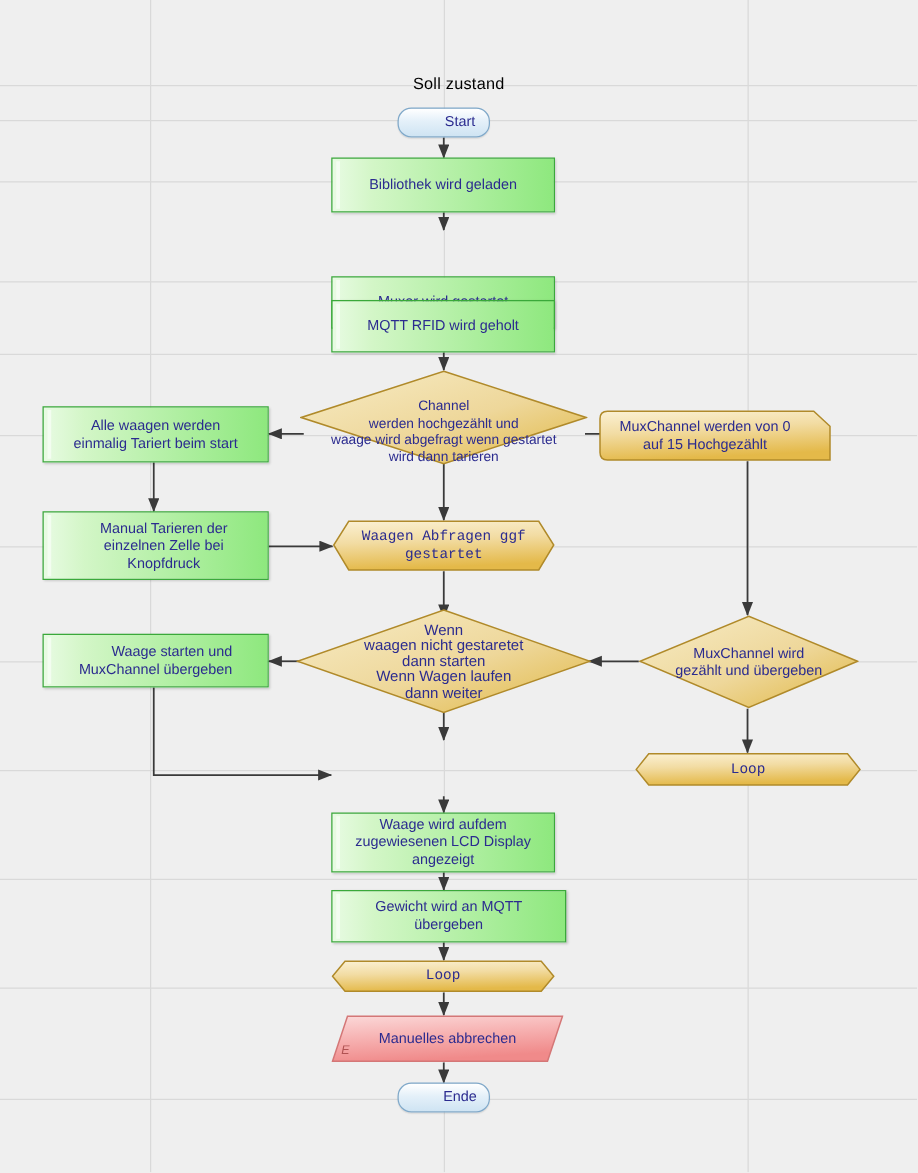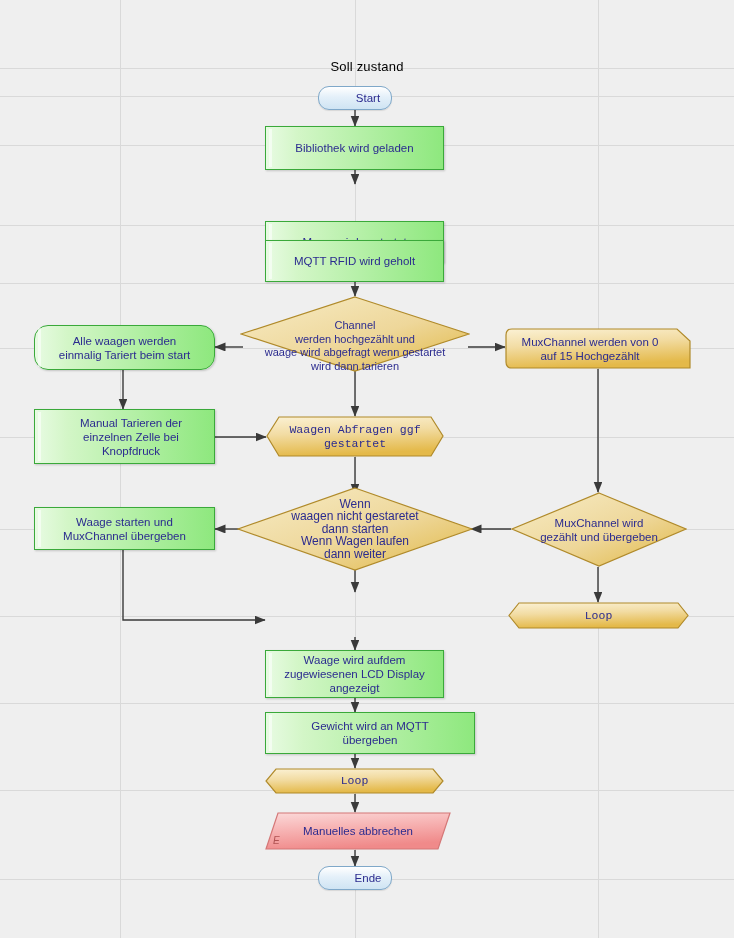--- a/index.html
+++ b/index.html
@@ -203,26 +203,26 @@
         </linearGradient>
       </defs>
       <polygon points="115,1 229,38 115,75 1,38" fill="url(#gdec1)" stroke="#b08a2a" stroke-width="1.2"></polygon>
     </svg>
     <div class="txt" style="white-space:pre-line; font-size:11px; line-height:13.5px;margin-top:24px;">Channel
 werden hochgezählt und
 waage wird abgefragt wenn gestartet
 wird dann tarieren</div>
   </div>
 
-  <div class="node proc" style="left:34px; top:325px; width:181px; height:45px;border-radius:14px;">
+  <div class="node proc" style="left:34px; top:325px; width:181px; height:45px;">
     <span style="white-space:pre-line;">Alle waagen werden
 einmalig Tariert beim start</span>
   </div>
 
-  <div class="node card" style="left:505px; top:328px; width:170px; height:41px;text-align:center;">
+  <div class="node card" style="left:479px; top:328px; width:170px; height:41px;text-align:center;">
     <svg width="186" height="41" viewBox="0 0 186 41">
       <defs>
         <linearGradient id="gcard" x1="0" y1="0" x2="0.25" y2="1">
           <stop offset="0%" stop-color="#fbf1d4"></stop>
           <stop offset="45%" stop-color="#f2dca3"></stop>
           <stop offset="100%" stop-color="#e4b949"></stop>
         </linearGradient>
       </defs>
       <path d="M7,1 L172,1 L185,13 L185,40 L7,40 Q1,40 1,34 L1,7 Q1,1 7,1 Z" fill="url(#gcard)" stroke="#b08a2a" stroke-width="1.2"></path>
     </svg>
@@ -263,21 +263,21 @@
       <polygon points="118,1 235,42 118,83 1,42" fill="url(#gdec2)" stroke="#b08a2a" stroke-width="1.2"></polygon>
     </svg>
     <div class="txt" style="white-space:pre-line; font-size:12px; line-height:12.5px;">Wenn
 waagen nicht gestaretet
 dann starten
 Wenn Wagen laufen
 dann weiter</div>
   </div>
 
   <div class="node proc" style="left:34px; top:507px; width:181px; height:43px;">
-    <span style="white-space:pre-line;">Waage starten und
+    <span style="white-space:pre-line;text-align:right;">Waage starten und
 MuxChannel übergeben</span>
   </div>
 
   <div class="node dec" style="left:511px; top:492px; width:176px; height:75px;">
     <svg width="176" height="75" viewBox="0 0 176 75">
       <defs>
         <linearGradient id="gdec3" x1="0" y1="0" x2="1" y2="1">
           <stop offset="0%" stop-color="#f7ecc6"></stop>
           <stop offset="55%" stop-color="#eed79a"></stop>
           <stop offset="100%" stop-color="#e0b742"></stop>
@@ -303,21 +303,21 @@
     <div class="txt">Loop</div>
   </div>
 
 
   <div class="node proc" style="left:265px; top:650px; width:179px; height:48px;">
     <span style="white-space:pre-line;">Waage wird aufdem
 zugewiesenen LCD Display
 angezeigt</span>
   </div>
 
-  <div class="node proc" style="left:265px; top:712px; width:210px; height:42px;">
+  <div class="node proc" style="left:265px; top:712px; width:188px; height:42px;">
     <span style="white-space:pre-line;">Gewicht wird an MQTT
 übergeben</span>
   </div>
 
   <div class="node hex" style="left:265px; top:768px; width:179px; height:26px;">
     <svg width="179" height="26" viewBox="0 0 179 26">
       <defs>
         <linearGradient id="ghex3" x1="0" y1="0" x2="0.2" y2="1">
           <stop offset="0%" stop-color="#fbf1d4"></stop>
           <stop offset="45%" stop-color="#f2dca3"></stop>

